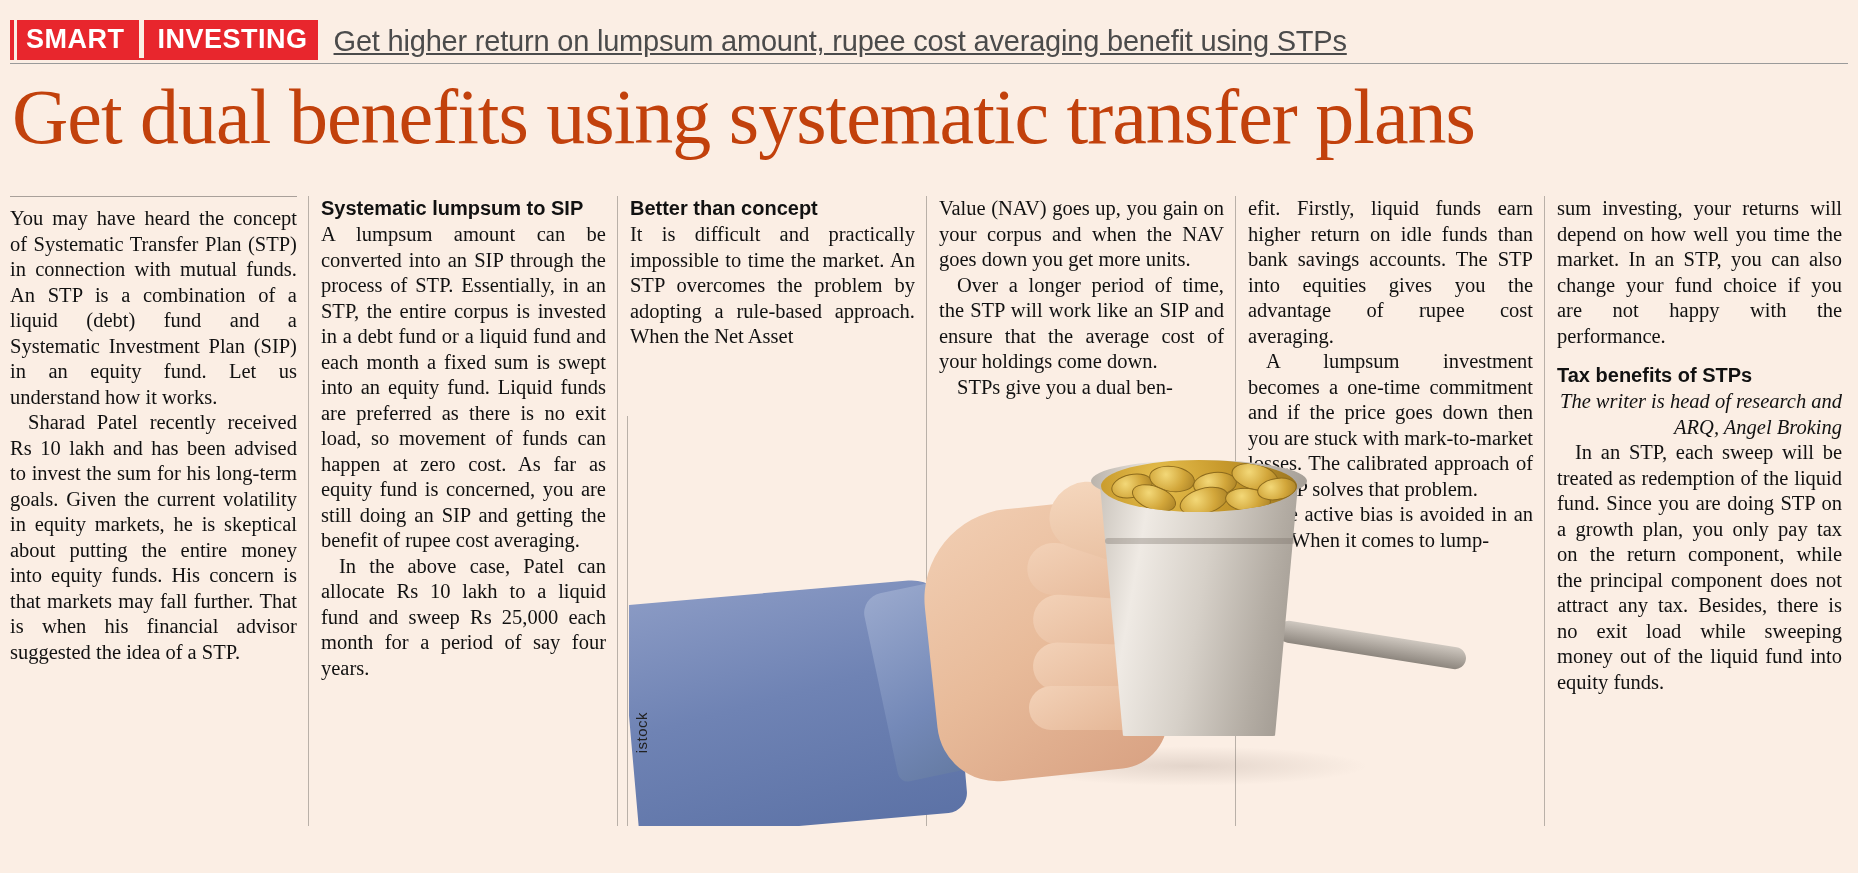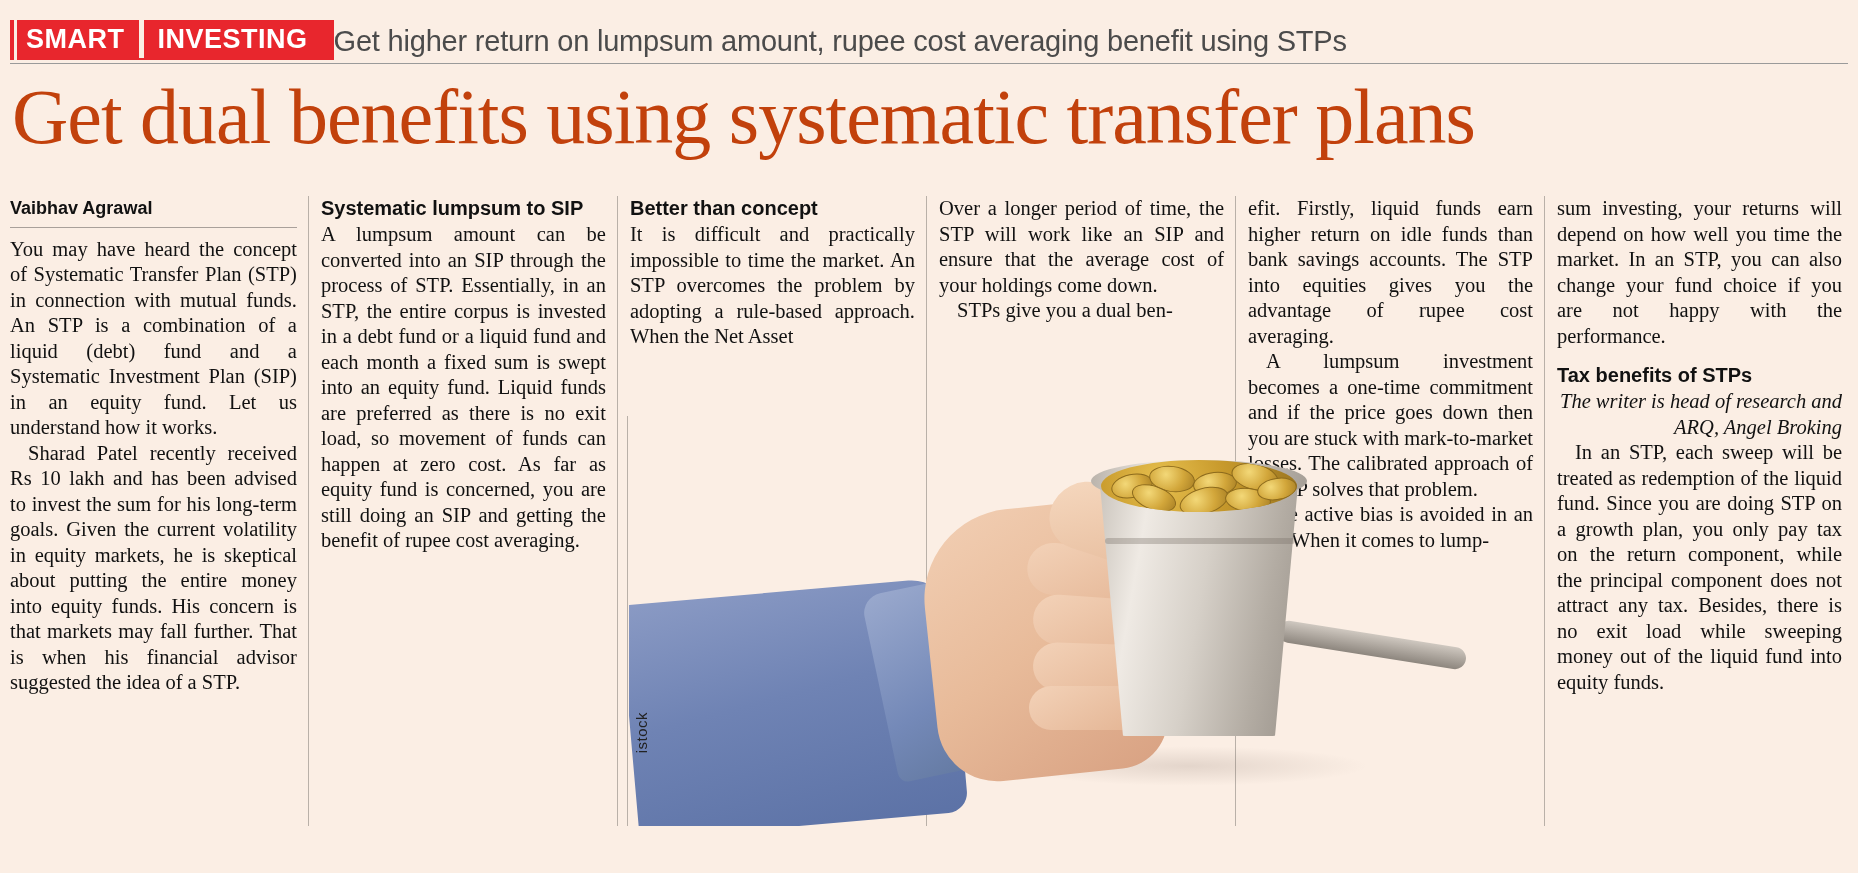--- a/index.html
+++ b/index.html
@@ -34,21 +34,21 @@
   }
   .kicker-tag {
     background: #e8262d;
     color: #ffffff;
     font-family: "Liberation Sans", sans-serif;
     font-weight: bold;
     font-size: 27px;
     letter-spacing: 0.5px;
     display: flex;
     align-items: center;
-    padding: 0 26px 2px 16px;
+    padding: 0 10px 2px 16px;
     height: 38px;
     gap: 12px;
     position: relative;
   }
   .kicker-tag::before {
     content: "";
     position: absolute;
     left: 4px;
     top: 0;
     bottom: 0;
@@ -59,24 +59,26 @@
     display: inline-block;
     width: 5px;
     background: #fbeee4;
     align-self: stretch;
     margin: 0 2px;
   }
   .kicker-headline {
     font-family: "Liberation Sans", sans-serif;
     font-size: 29px;
     color: #4b4b4b;
+    padding-left: 16px;
     display: flex;
     align-items: center;
     letter-spacing: -0.2px;
     white-space: nowrap;
+    text-decoration: underline;
   }
   
   .headline {
     position: absolute;
     left: 12px;
     top: 74px;
     width: 1836px;
     font-family: "Liberation Serif", serif;
     font-size: 78px;
     line-height: 86px;
@@ -315,37 +317,38 @@
       <span>INVESTING</span>
     </div>
     <div class="kicker-headline">Get higher return on lumpsum amount, rupee cost averaging benefit using STPs</div>
   </div>
 
   <div class="headline">Get dual benefits using systematic transfer plans</div>
 
   <div class="columns">
 
     <div class="col">
-      <div class="byline">Vaibhav Agrawal</div>
       <div class="byline-rule"></div>
       <p class="para">You may have heard the concept of Systematic Transfer Plan (STP) in connection with mutual funds. An STP is a combination of a liquid (debt) fund and a Systematic Investment Plan (SIP) in an equity fund. Let us understand how it works.</p>
       <p class="para">Sharad Patel recently received Rs 10 lakh and has been advised to invest the sum for his long-term goals. Given the current volatility in equity markets, he is skeptical about putting the entire money into equity funds. His concern is that markets may fall further. That is when his financial advisor suggested the idea of a STP.</p>
     </div>
 
     <div class="col col-divider">
       <div class="subhead">Systematic lumpsum to SIP</div>
       <p class="para">A lumpsum amount can be converted into an SIP through the process of STP. Essentially, in an STP, the entire corpus is invested in a debt fund or a liquid fund and each month a fixed sum is swept into an equity fund. Liquid funds are preferred as there is no exit load, so movement of funds can happen at zero cost. As far as equity fund is concerned, you are still doing an SIP and getting the benefit of rupee cost averaging.</p>
+      <p class="para">In the above case, Patel can allocate Rs 10 lakh to a liquid fund and sweep Rs 25,000 each month for a period of say four years.</p>
     </div>
 
     <div class="col col-divider">
       <div class="subhead">Better than concept</div>
       <p class="para">It is difficult and practically impossible to time the market. An STP overcomes the problem by adopting a rule-based approach. When the Net Asset</p>
     </div>
 
     <div class="col col-divider">
+      <p class="para">Value (NAV) goes up, you gain on your corpus and when the NAV goes down you get more units.</p>
       <p class="para">Over a longer period of time, the STP will work like an SIP and ensure that the average cost of your holdings come down.</p>
       <p class="para">STPs give you a dual ben-</p>
     </div>
 
     <div class="col col-divider">
       <p class="para">efit. Firstly, liquid funds earn higher return on idle funds than bank savings accounts. The STP into equities gives you the advantage of rupee cost averaging.</p>
       <p class="para">A lumpsum investment becomes a one-time commitment and if the price goes down then you are stuck with mark-to-market losses. The calibrated approach of an STP solves that problem.</p>
       <p class="para">The active bias is avoided in an STP. When it comes to lump-</p>
     </div>
 

